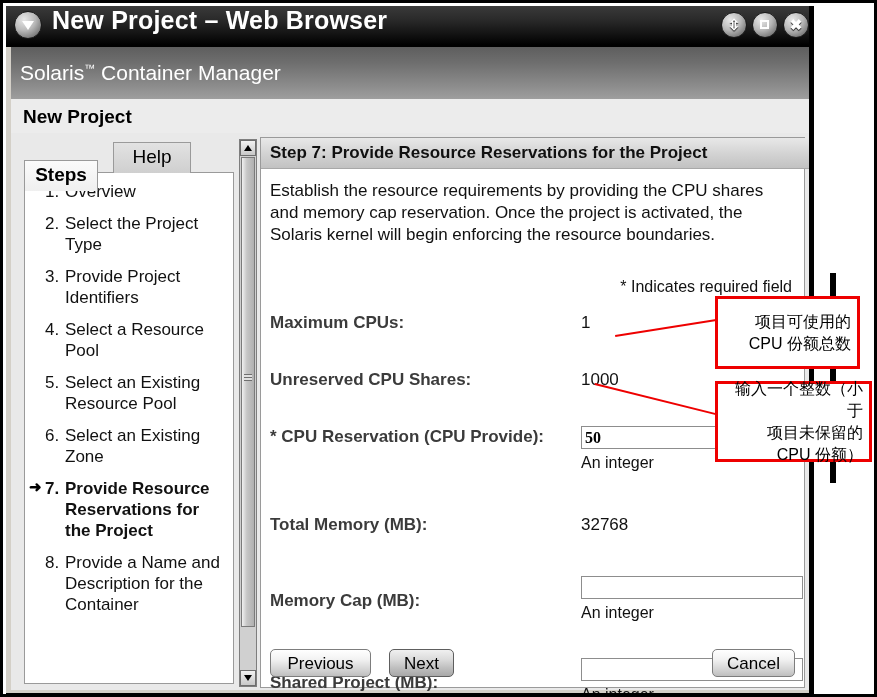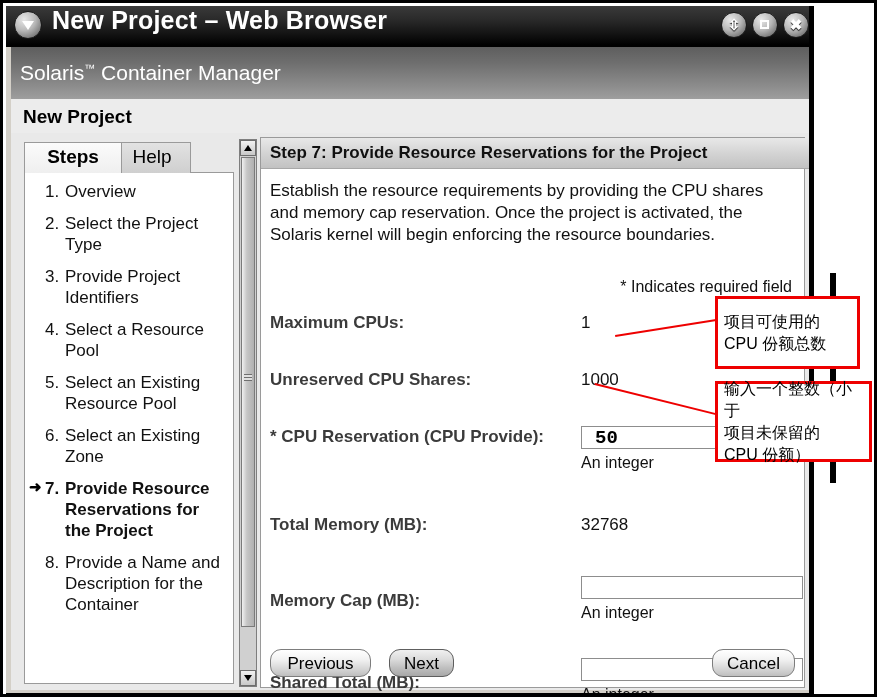--- a/index.html
+++ b/index.html
@@ -163,24 +163,25 @@
     box-sizing: border-box;
     font-size: 19px;
     text-align: center;
     line-height: 28px;
     color: #000000;
     border: 1px solid #9a9a9a;
     border-bottom: none;
   }
   #tab-steps {
     left: 0;
-    width: 98px;
+    width: 74px;
     background: linear-gradient(to bottom, #fbfbfb 0%, #efefef 100%);
     font-weight: bold;
     z-index: 3;
+    margin-top: 18px;
   }
   #tab-help {
     left: 89px;
     width: 78px;
     background: linear-gradient(to bottom, #e2e2e2 0%, #cfcfcf 100%);
     z-index: 2;
   }
   #steps-panel {
     position: absolute;
     left: 7px; top: 30px;
@@ -344,25 +345,25 @@
     line-height: 21px;
   }
   .finput {
     position: absolute;
     left: 311px;
     width: 222px;
     height: 23px;
     box-sizing: border-box;
     border: 1px solid #8d8d8d;
     background: #ffffff;
-    font-family: Liberation Mono, monospace;
-    font-size: 19px;
+    font-family: Liberation Serif, serif;
+    font-size: 16px;
     font-weight: bold;
     color: #000;
-    padding: 0 13px;
+    padding: 0 3px;
     outline: none;
   }
   .fhint {
     position: absolute;
     left: 311px;
     font-size: 16px;
     color: #111111;
     line-height: 20px;
   }
 
@@ -372,21 +373,21 @@
   #row-totmem   { top: 130px; }
   #row-memcap   { top: 168px; }
   #row-shmem    { top: 226px; }
 
   
   .btn {
     position: absolute;
     height: 28px;
     box-sizing: border-box;
     border: 1px solid #7d7d7d;
-    border-radius: 11px;
+    border-radius: 5px;
     background: linear-gradient(to bottom, #ffffff 0%, #f3f3f3 35%, #d8d8d8 70%, #bfbfbf 100%);
     font-family: "Liberation Sans", sans-serif;
     font-size: 17px;
     color: #000000;
     text-align: center;
     line-height: 25px;
     padding: 0;
     cursor: default;
   }
   .btn.focused {
@@ -399,21 +400,21 @@
 
   
   .callout {
     position: absolute;
     box-sizing: border-box;
     background: #ffffff;
     border: 3px solid #ee0000;
     color: #000000;
     font-size: 16px;
     line-height: 22px;
-    text-align: left;
+    text-align: right;
     z-index: 40;
     display: flex;
     flex-direction: column;
     justify-content: center;
     padding: 4px 6px;
   }
   #callout-1 {
     left: 712px; top: 293px;
     width: 145px; height: 73px;
   }
@@ -578,21 +579,21 @@
             <div class="fvalue">32768</div>
           </div>
 
           <div class="frow" id="row-memcap">
             <div class="flabel" style="top:14px">Memory Cap (MB):</div>
             <input class="finput" type="text" id="input-memory-cap" value="" style="">
             <div class="fhint" style="top:27px">An integer</div>
           </div>
 
           <div class="frow" id="row-shmem">
-            <div class="flabel" style="top:14px">Shared Total (MB):</div>
+            <div class="flabel" style="top:14px">Shared Project (MB):</div>
             <input class="finput" type="text" id="input-shared-memory" value="" style="">
             <div class="fhint" style="top:27px">An integer</div>
           </div>
 
         </div>
 
         <button class="btn" id="btn-previous">Previous</button>
         <button class="btn focused" id="btn-next">Next</button>
         <button class="btn" id="btn-cancel">Cancel</button>
 

